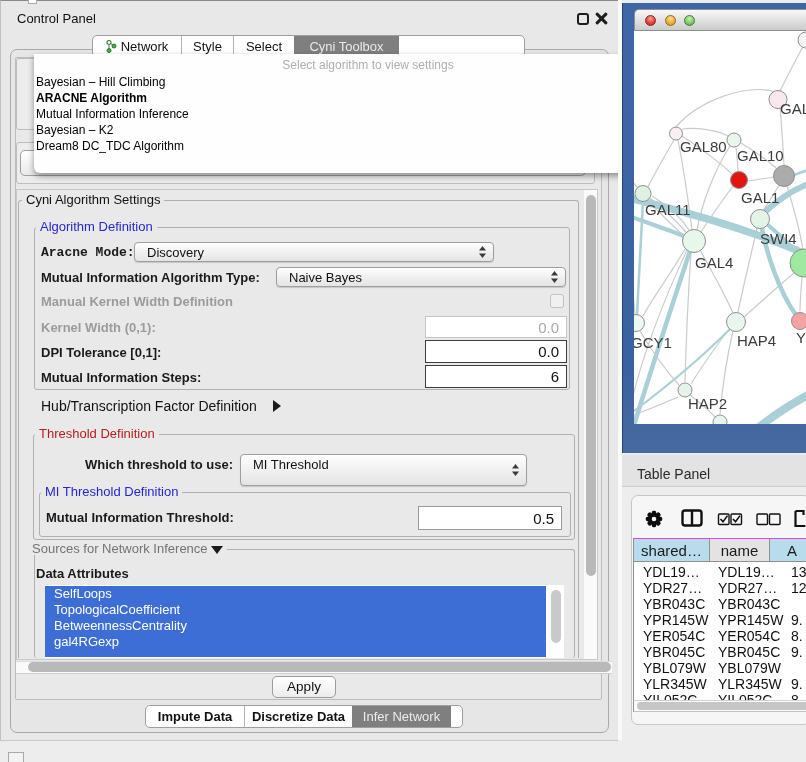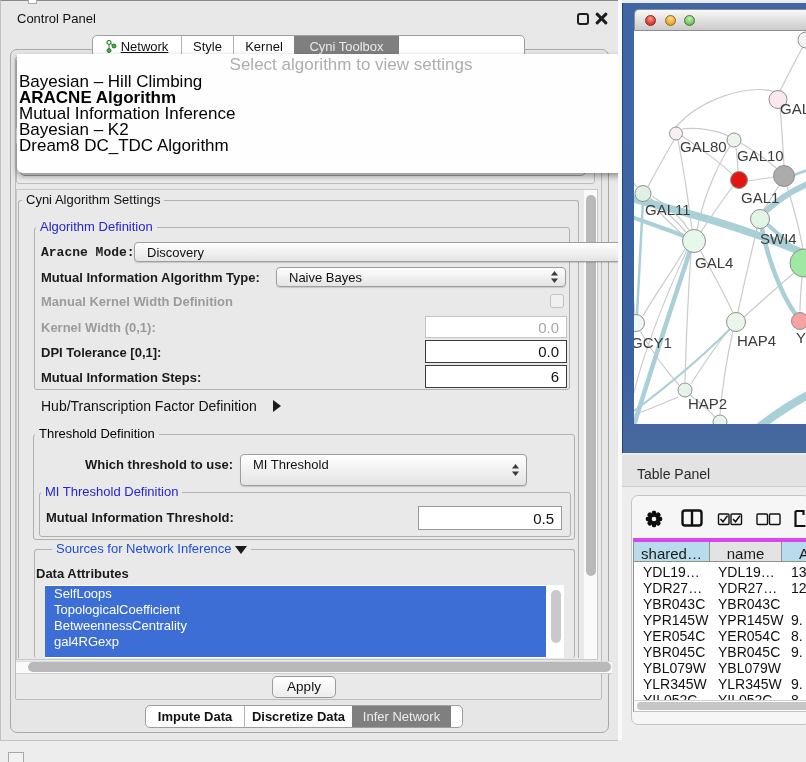--- a/index.html
+++ b/index.html
@@ -26,29 +26,29 @@
 <div class="abs" style="left:594px;top:12px;width:13px;height:13px;">
   <div class="abs" style="left:5.5px;top:-1px;width:3px;height:15px;background:#1d1d1d;transform:rotate(45deg);border-radius:1px;"></div>
   <div class="abs" style="left:5.5px;top:-1px;width:3px;height:15px;background:#1d1d1d;transform:rotate(-45deg);border-radius:1px;"></div>
 </div>
 
 <div class="abs" style="left:10px;top:49px;width:599px;height:684px;background:#e6e6e6;border:1px solid #a9a9a9;border-radius:7px;"></div>
 
 <div class="abs" style="left:15px;top:57px;width:587px;height:643px;background:#e9e9e9;border:1px solid #bcbcbc;border-radius:2px;"></div>
 
 <div class="abs" style="left:92px;top:35px;width:433px;height:23px;background:#fff;border:1px solid #9f9f9f;border-radius:5px;display:flex;font-size:13px;color:#111;">
-  <div style="width:88px;display:flex;align-items:center;justify-content:center;gap:4px;text-decoration:underline;"><svg width="11" height="13" viewBox="0 0 11 13">
+  <div style="width:88px;display:flex;align-items:center;justify-content:center;gap:4px;"><svg width="11" height="13" viewBox="0 0 11 13">
         <circle cx="3" cy="2.5" r="2" fill="#fff" stroke="#2e8b2e" stroke-width="1.2"></circle>
         <circle cx="8" cy="6" r="2" fill="#3cb83c" stroke="#227a22" stroke-width="1"></circle>
         <circle cx="3" cy="10.5" r="2" fill="#3cb83c" stroke="#227a22" stroke-width="1"></circle>
         <line x1="3" y1="4" x2="3" y2="9" stroke="#666" stroke-width="1"></line>
         <line x1="4.5" y1="3.5" x2="7" y2="5" stroke="#666" stroke-width="1"></line>
       </svg>Network</div>
   <div style="width:52px;border-left:1px solid #b4b4b4;display:flex;align-items:center;justify-content:center;">Style</div>
-  <div style="width:61px;border-left:1px solid #b4b4b4;display:flex;align-items:center;justify-content:center;">Kernel</div>
+  <div style="width:61px;border-left:1px solid #b4b4b4;display:flex;align-items:center;justify-content:center;">Select</div>
   <div style="width:105px;background:#7f7f7f;color:#e9e9e9;display:flex;align-items:center;justify-content:center;">Cyni Toolbox</div>
 </div>
 
 <div class="abs" style="left:16px;top:58px;width:579px;height:72px;background:#ececec;border:1px solid #bdbdbd;border-radius:3px;"></div>
 <div class="abs" style="left:563px;top:103px;width:22px;height:21px;background:#e9e9e9;border-radius:4px;box-shadow:0 0 0 3px rgba(96,155,217,0.9);"></div>
 <div class="abs" style="left:16px;top:142px;width:579px;height:42px;background:#ececec;border:1px solid #bdbdbd;border-radius:3px;"></div>
 <div class="abs" style="left:20px;top:150px;width:566px;height:26px;background:linear-gradient(#fff,#e9e9e9);border:1px solid #9e9e9e;border-radius:5px;"></div>
 
 <div class="abs" style="left:16px;top:189px;width:582px;height:471px;border:1px solid #c8c8c8;background:#e9e9e9;"></div>
 
@@ -57,21 +57,21 @@
 
 <div class="abs" style="left:16px;top:661px;width:596px;height:13px;background:#fafafa;border-top:1px solid #dcdcdc;border-bottom:1px solid #cfcfcf;"></div>
 <div class="abs" style="left:28px;top:662px;width:583px;height:10px;background:#b9b9b9;border-radius:5px;"></div>
 
 <div class="grp" style="left:18px;top:200px;width:561px;height:458px;border-bottom:none;border-radius:3px 3px 0 0;"></div>
 <div class="gtitle" style="left:22px;top:193px;color:#111;">Cyni Algorithm Settings</div>
 
 <div class="grp" style="left:34px;top:227px;width:536px;height:163px;"></div>
 <div class="gtitle" style="left:36px;top:220px;color:#2525d2;">Algorithm Definition</div>
 <div class="lbl" style="left:41px;top:245px;font-family:Liberation Mono, monospace;">Aracne Mode:</div>
-<div class="combo" style="left:134px;top:242px;width:508px;height:20px;">
+<div class="combo" style="left:134px;top:242px;width:360px;height:20px;">
     <span class="ct">Discovery</span>
     <svg width="9" height="12" viewBox="0 0 9 12">
       <path d="M4.5 0 L8 4.5 L1 4.5 Z" fill="#3a3a3a"></path>
       <path d="M4.5 12 L8 7.5 L1 7.5 Z" fill="#3a3a3a"></path>
     </svg>
   </div>
 <div class="lbl" style="left:41px;top:270px;">Mutual Information Algorithm Type:</div>
 <div class="combo" style="left:276px;top:267px;width:290px;height:20px;">
     <span class="ct">Naive Bayes</span>
     <svg width="9" height="12" viewBox="0 0 9 12">
@@ -85,42 +85,42 @@
 <div class="field" style="left:425px;top:316px;width:142px;height:22px;border:1px solid #c4c4c4;color:#a8a8a8;padding:2px 7px 0 0;">0.0</div>
 <div class="lbl" style="left:41px;top:345px;">DPI Tolerance [0,1]:</div>
 <div class="field" style="left:425px;top:340px;width:142px;height:23px;border:1.5px solid #3c3c3c;padding:2px 7px 0 0;">0.0</div>
 <div class="lbl" style="left:41px;top:370px;">Mutual Information Steps:</div>
 <div class="field" style="left:425px;top:365px;width:142px;height:23px;border:1.5px solid #3c3c3c;padding:2px 7px 0 0;">6</div>
 
 <div class="abs" style="left:41px;top:398px;font-size:14px;color:#111;">Hub/Transcription Factor Definition</div>
 <div class="abs" style="left:273px;top:400px;width:0;height:0;border-left:8px solid #1a1a1a;border-top:6px solid transparent;border-bottom:6px solid transparent;"></div>
 
 <div class="grp" style="left:33px;top:434px;width:542px;height:106px;"></div>
-<div class="gtitle" style="left:35px;top:427px;color:#000000;">Threshold Definition</div>
+<div class="gtitle" style="left:35px;top:427px;color:#b91c1c;">Threshold Definition</div>
 <div class="lbl" style="left:85px;top:457px;">Which threshold to use:</div>
 <div class="combo" style="left:240px;top:454px;width:287px;height:32px;">
     <span class="ct">MI Threshold</span>
     <svg width="9" height="12" viewBox="0 0 9 12">
       <path d="M4.5 0 L8 4.5 L1 4.5 Z" fill="#3a3a3a"></path>
       <path d="M4.5 12 L8 7.5 L1 7.5 Z" fill="#3a3a3a"></path>
     </svg>
   </div>
 <div class="grp" style="left:39px;top:492px;width:532px;height:45px;"></div>
 <div class="gtitle" style="left:41px;top:485px;color:#2525d2;">MI Threshold Definition</div>
 <div class="lbl" style="left:46px;top:510px;">Mutual Information Threshold:</div>
 <div class="field" style="left:418px;top:506px;width:144px;height:24px;border:1px solid #999;padding:3px 7px 0 0;">0.5</div>
 
 <div class="grp" style="left:34px;top:549px;width:541px;height:109px;border-bottom:none;"></div>
-<div class="gtitle" style="left:52px;top:542px;color:#1d4ed8;">Sources for Network Inference <span style="display:inline-block;width:0;height:0;border-top:8px solid #1a1a1a;border-left:6px solid transparent;border-right:6px solid transparent;vertical-align:-1px;"></span></div>
+<div class="gtitle" style="left:28px;top:542px;color:#737373;">Sources for Network Inference <span style="display:inline-block;width:0;height:0;border-top:8px solid #1a1a1a;border-left:6px solid transparent;border-right:6px solid transparent;vertical-align:-1px;"></span></div>
 <div class="lbl" style="left:36px;top:566px;">Data Attributes</div>
 <div class="abs" style="left:45px;top:585px;width:519px;height:73px;background:#fff;"></div>
 <div class="abs" style="left:45px;top:586px;width:501px;height:71px;background:#3c6ed5;color:#fff;font-size:13px;line-height:16px;padding-left:9px;">SelfLoops<br>TopologicalCoefficient<br>BetweennessCentrality<br>gal4RGexp</div>
 <div class="abs" style="left:551px;top:590px;width:10px;height:53px;background:#c9c9c9;border-radius:5px;"></div>
 
-<div class="abs" style="left:17px;top:54px;width:668px;height:119px;background:#fefefe;border-radius:0 0 6px 6px;box-shadow:0 3px 6px rgba(0,0,0,0.4);font-size:17px;color:#000;overflow:hidden;">
+<div class="abs" style="left:34px;top:54px;width:668px;height:119px;background:#fefefe;border-radius:0 0 6px 6px;box-shadow:0 3px 6px rgba(0,0,0,0.4);font-size:12px;color:#000;overflow:hidden;">
   <div style="height:20px;line-height:22px;text-align:center;color:#aeaeae;">Select algorithm to view settings</div>
   <div style="height:16px;line-height:16px;padding-left:2px;">Bayesian – Hill Climbing</div>
   <div style="height:16px;line-height:16px;padding-left:2px;font-weight:bold;">ARACNE Algorithm</div>
   <div style="height:16px;line-height:16px;padding-left:2px;">Mutual Information Inference</div>
   <div style="height:16px;line-height:16px;padding-left:2px;">Bayesian – K2</div>
   <div style="height:16px;line-height:16px;padding-left:2px;">Dream8 DC_TDC Algorithm</div>
 </div>
 
 <div class="abs" style="left:272px;top:676px;width:64px;height:22px;background:linear-gradient(#ffffff,#ececec);border:1px solid #9b9b9b;border-radius:5px;font-size:13.5px;color:#111;text-align:center;line-height:20px;">Apply</div>
 <div class="abs" style="left:145px;top:705px;width:318px;height:23px;background:#fff;border:1px solid #9f9f9f;border-radius:5px;display:flex;font-size:13px;font-weight:bold;color:#111;">
@@ -241,23 +241,23 @@
     <rect x="138.5" y="19" width="10.5" height="10.5" rx="1" stroke-width="1.4"></rect>
     <path d="M164.5,16 l8,0 l0,4" stroke-width="2.2"></path>
     <path d="M164.5,16 l0,15 l10,0" stroke-width="2.2"></path>
   </g>
   <g stroke="#111" stroke-width="1.6" fill="none">
     <path d="M89.5,24 l2.5,2.8 l4.5,-6.2"></path>
     <path d="M102,24 l2.5,2.8 l4.5,-6.2"></path>
   </g>
 </svg>
 
-<div class="abs" style="left:633px;top:538px;width:173px;height:24px;display:flex;font-size:15px;color:#1a1a1a;border-top:4px solid #d946ef;border-left:1px solid #909090;overflow:hidden;">
+<div class="abs" style="left:633px;top:538px;width:173px;height:24px;display:flex;font-size:15px;color:#1a1a1a;border-top:1px solid #d946ef;border-left:1px solid #909090;overflow:hidden;">
   <div style="width:76px;flex:none;background:#b9dcec;border-right:1px solid #909090;border-bottom:1px solid #909090;text-align:center;line-height:23px;">shared…</div>
-  <div style="width:72px;flex:none;background:#e3e3e3;border-right:1px solid #909090;border-bottom:1px solid #909090;text-align:center;line-height:23px;">name</div>
+  <div style="width:60px;flex:none;background:#e3e3e3;border-right:1px solid #909090;border-bottom:1px solid #909090;text-align:center;line-height:23px;">name</div>
   <div style="width:44px;flex:none;background:#b9dcec;border-bottom:1px solid #909090;text-align:center;line-height:23px;">A</div>
 </div>
 <div class="abs" style="left:633px;top:562px;width:173px;height:138px;background:#fff;border-left:1px solid #909090;overflow:hidden;font-size:14px;color:#111;">
   <div style="position:absolute;left:9px;top:2px;line-height:16px;">YDL19…<br>YDR27…<br>YBR043C<br>YPR145W<br>YER054C<br>YBR045C<br>YBL079W<br>YLR345W<br>YIL052C</div>
   <div style="position:absolute;left:84px;top:2px;line-height:16px;">YDL19…<br>YDR27…<br>YBR043C<br>YPR145W<br>YER054C<br>YBR045C<br>YBL079W<br>YLR345W<br>YIL052C</div>
   <div style="position:absolute;left:157px;top:2px;line-height:16px;">13<br>12<br>&nbsp;<br>9.<br>8.<br>9.<br>&nbsp;<br>9.<br>8.</div>
 </div>
 <div class="abs" style="left:633px;top:700px;width:173px;height:12px;background:#fbfbfb;border-top:1px solid #d2d2d2;border-bottom:1px solid #c2c2c2;border-left:1px solid #909090;"></div>
 <div class="abs" style="left:637px;top:701.5px;width:172px;height:8.5px;background:#c6c6c6;border-radius:5px 0 0 5px;"></div>
 

